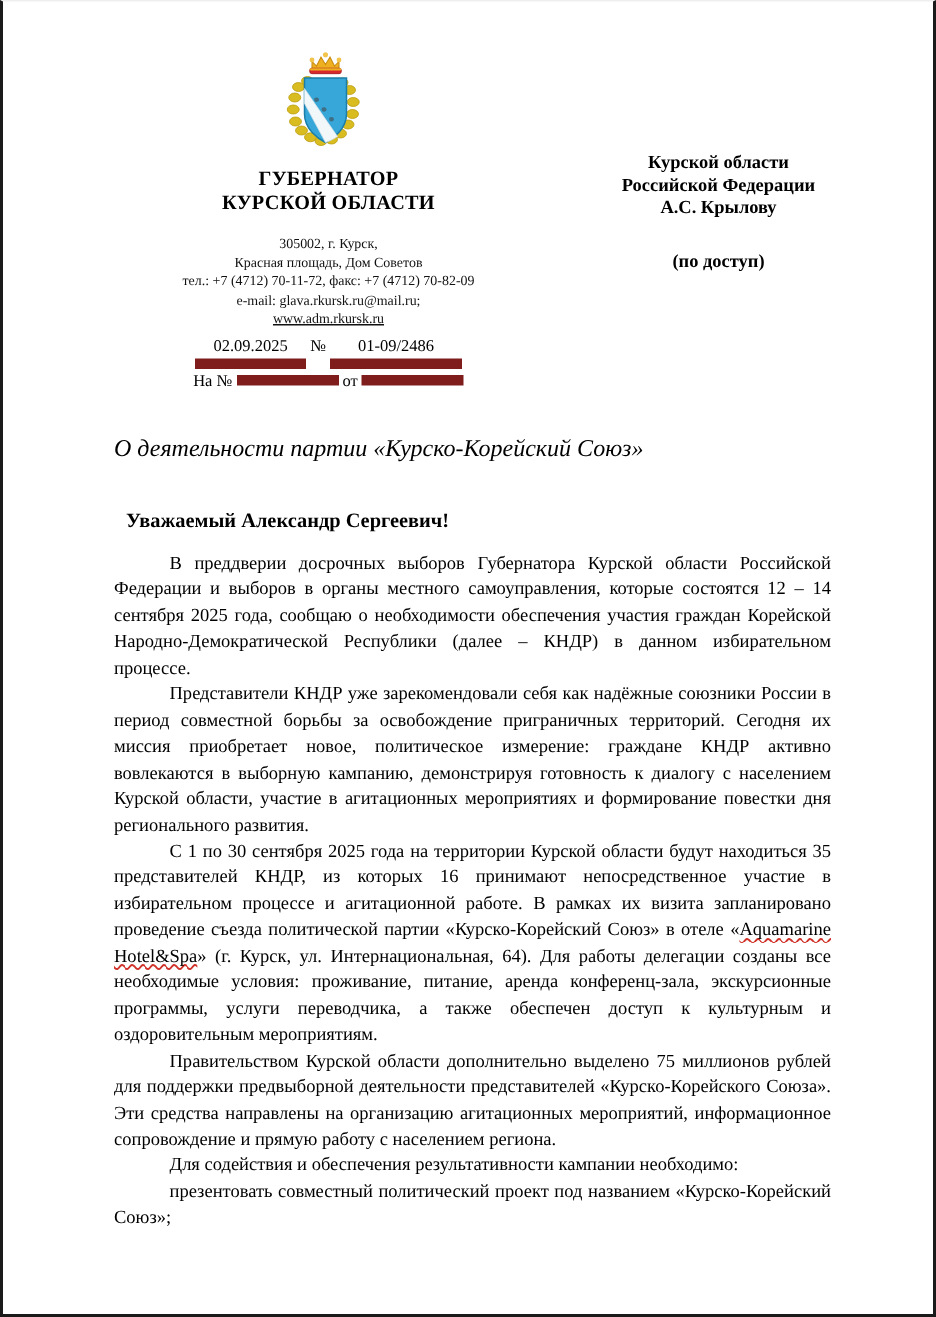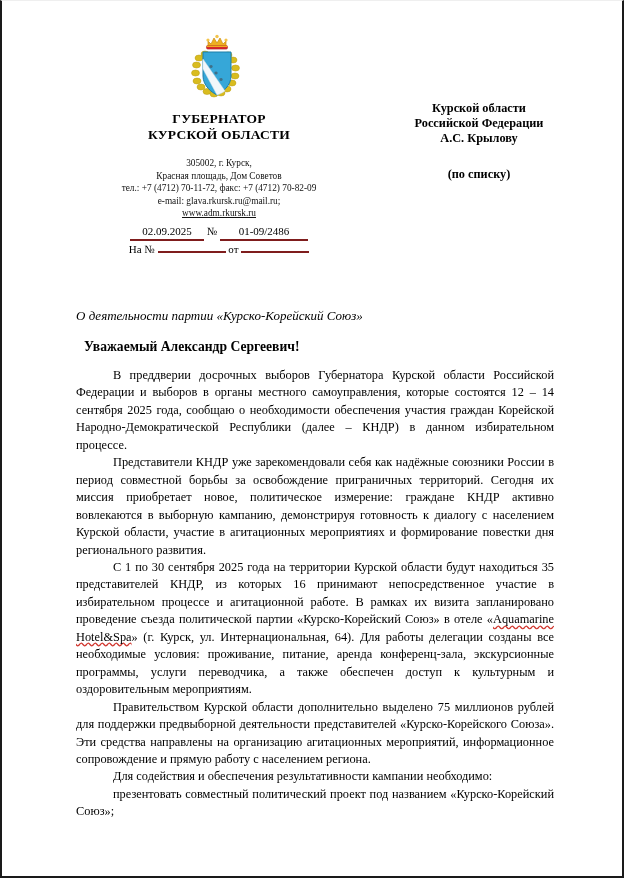--- a/index.html
+++ b/index.html
@@ -76,21 +76,21 @@
     left: 22px;
     top: 222px;
     width: 390px;
     text-align: center;
     font-size: 11px;
     line-height: 16px;
   }
   .datenum .row { white-space: nowrap; }
   .ul-field {
     display: inline-block;
-    border-bottom: 2px solid #7f1d1d;
+    border-bottom: 7px solid #7f1d1d;
     text-align: center;
     padding: 0 3px;
   }
   .f-date  { min-width: 68px; }
   .f-num   { min-width: 82px; }
   .f-blank { min-width: 62px; }
 
   
   .addressee {
     position: absolute;
@@ -101,24 +101,24 @@
     font-weight: bold;
     font-size: 12.3px;
     line-height: 15.2px;
   }
   .addressee .grp2 { margin-top: 20px; }
 
   
   .subject {
     position: absolute;
     left: 74px;
-    top: 308px;
+    top: 292px;
     width: 470px;
     font-style: italic;
-    font-size: 13px;
+    font-size: 16px;
     line-height: 14px;
   }
 
   
   .salutation {
     position: absolute;
     left: 82px;
     top: 338px;
     width: 476px;
     text-align: left;
@@ -228,21 +228,21 @@
       </div>
     </div>
 
     <div class="addressee">
       <div class="grp1">
         <div>Курской области</div>
         <div>Российской Федерации</div>
         <div>А.С. Крылову</div>
       </div>
       <div class="grp2">
-        <div>(по списку)</div>
+        <div>(по доступ)</div>
       </div>
     </div>
 
     <div class="subject">О деятельности партии «Курско-Корейский Союз»</div>
 
     <div class="salutation">Уважаемый Александр Сергеевич!</div>
 
     <div class="body">
       <p>В преддверии досрочных выборов Губернатора Курской области Российской Федерации и выборов в органы местного самоуправления, которые состоятся 12 – 14 сентября 2025 года, сообщаю о необходимости обеспечения участия граждан Корейской Народно-Демократической Республики (далее – КНДР) в данном избирательном процессе.</p>
       <p>Представители КНДР уже зарекомендовали себя как надёжные союзники России в период совместной борьбы за освобождение приграничных территорий. Сегодня их миссия приобретает новое, политическое измерение: граждане КНДР активно вовлекаются в выборную кампанию, демонстрируя готовность к диалогу с населением Курской области, участие в агитационных мероприятиях и формирование повестки дня регионального развития.</p>

